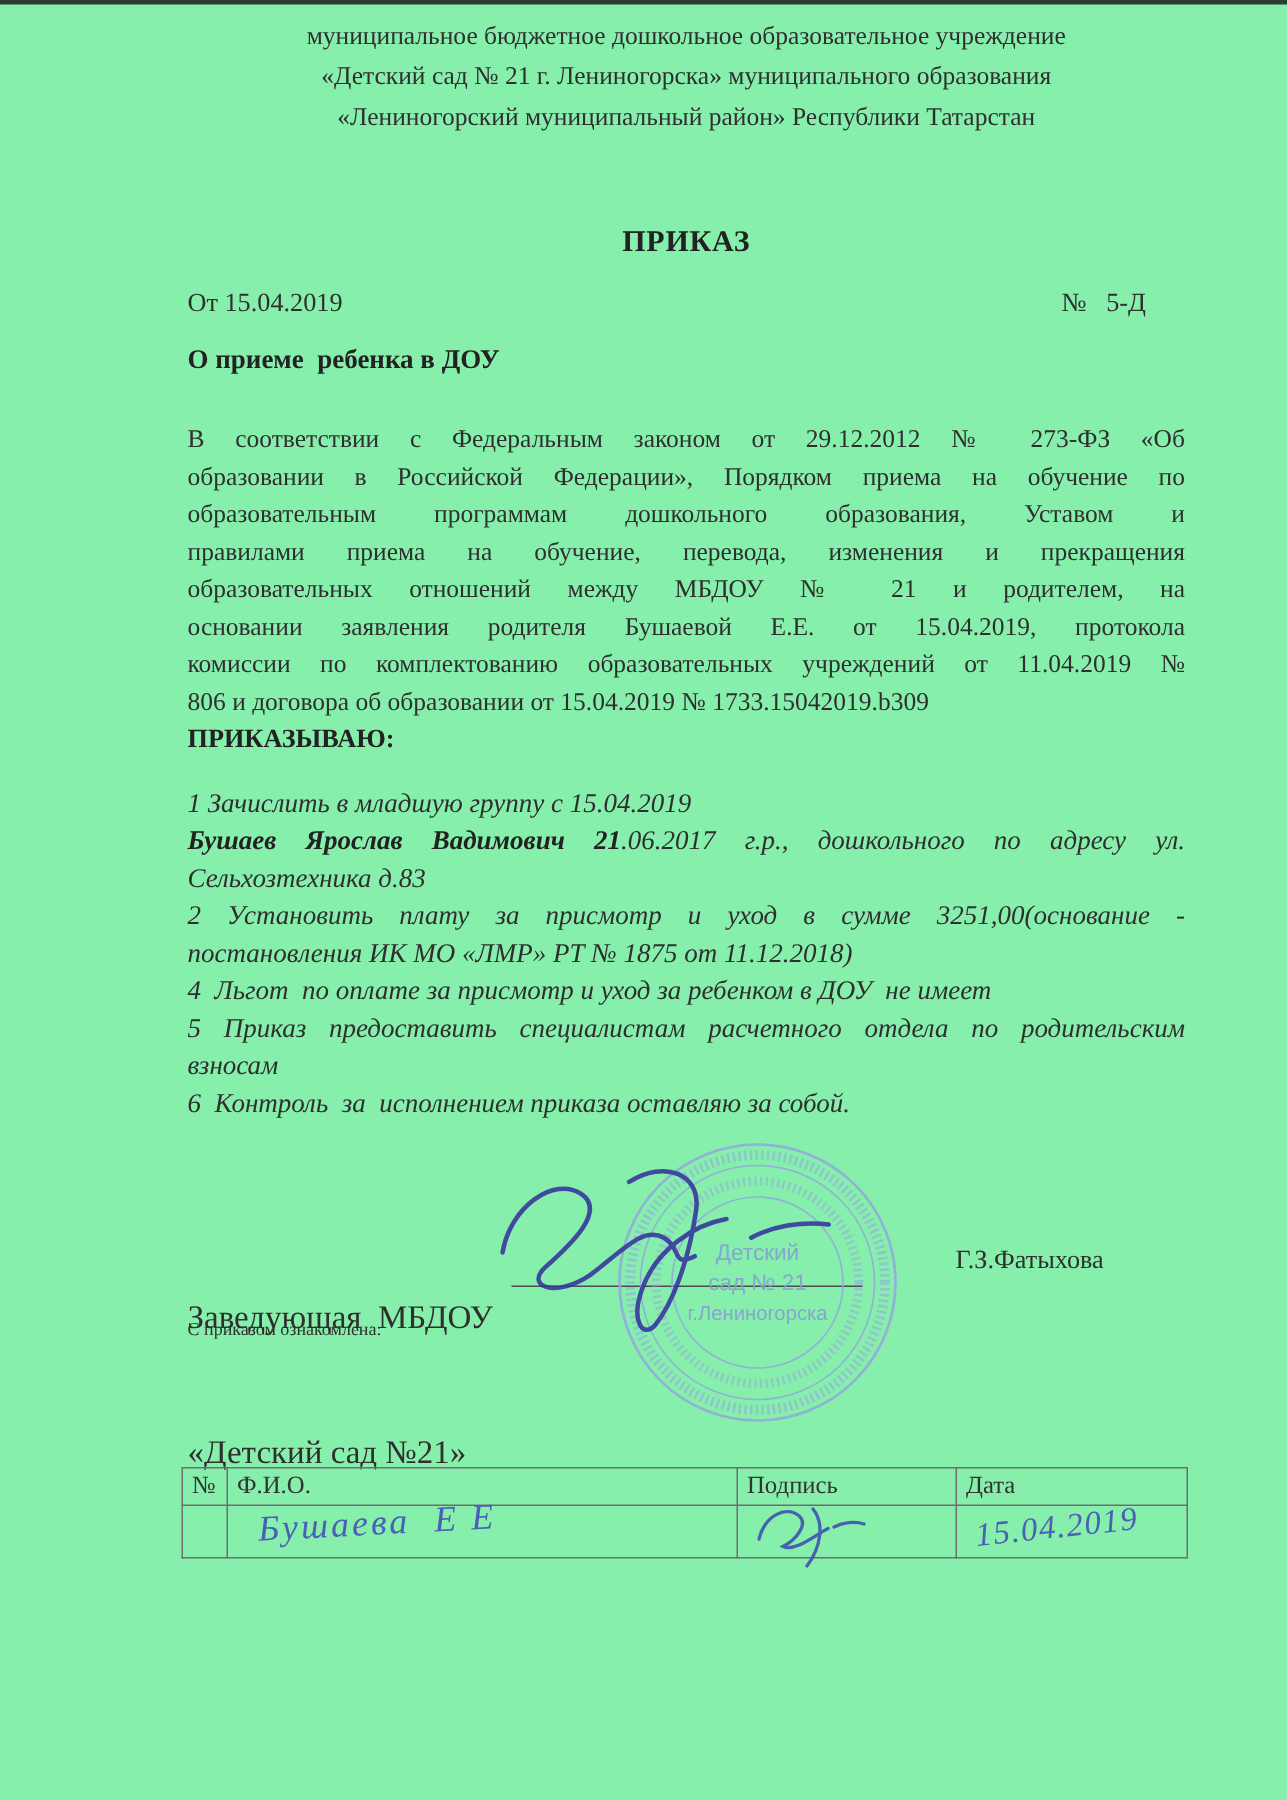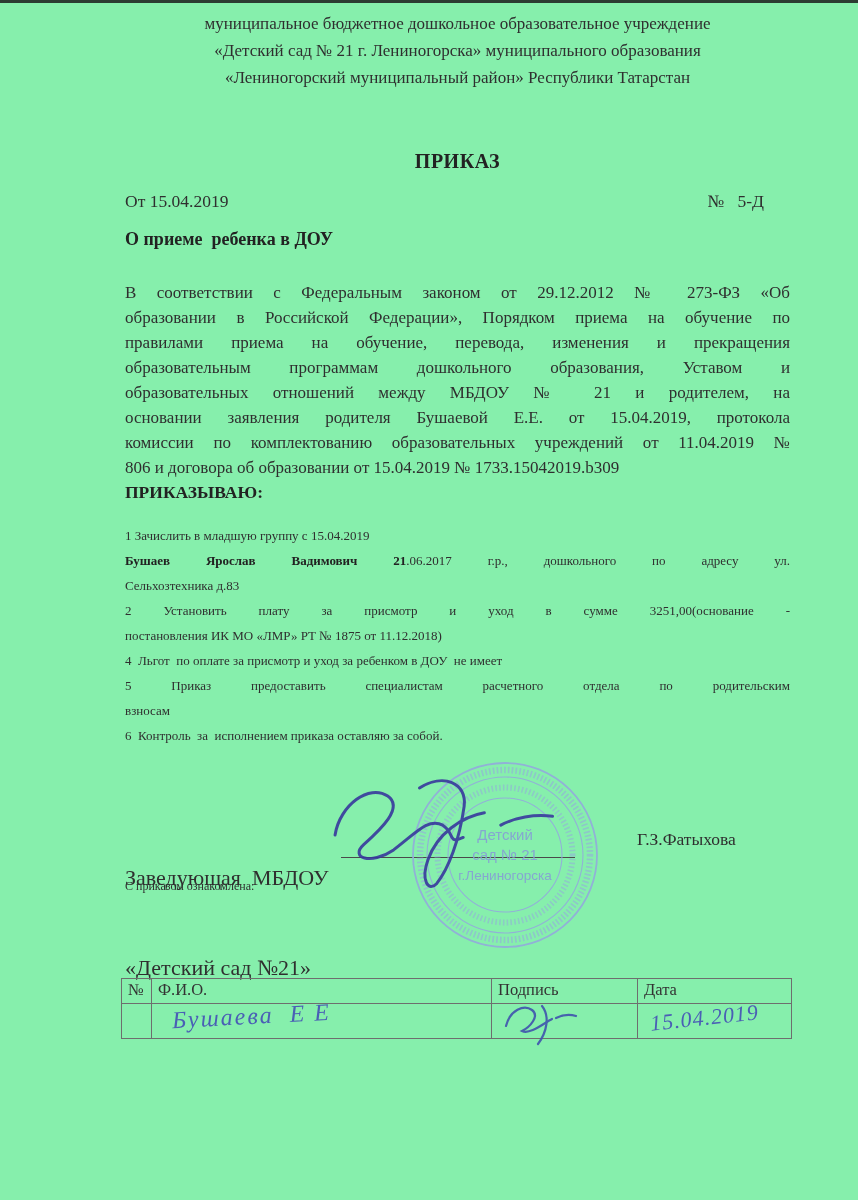--- a/index.html
+++ b/index.html
@@ -12,21 +12,21 @@
   .flow{position:absolute;top:10px;left:125px;width:665px;}
   .org{width:100%;text-align:center;font-size:17px;line-height:27px;}
   .title{margin-top:58px;text-align:center;font-size:20px;font-weight:bold;letter-spacing:.5px;line-height:24px;color:#222;}
   .meta{display:flex;justify-content:space-between;font-size:17.5px;line-height:24px;margin-top:16px;}
   .meta .num{margin-right:26px;white-space:pre-wrap;}
   .subject{margin-top:15px;font-weight:bold;font-size:18px;line-height:22px;white-space:pre-wrap;color:#222;}
   .bodytext{margin-top:30px;font-size:17px;}
   .jl{display:block;text-align:justify;text-align-last:justify;line-height:25px;}
   .ll{display:block;text-align:left;line-height:25px;white-space:pre-wrap;}
   .decree{font-weight:bold;font-size:17.5px;line-height:25px;color:#222;}
-  .items{margin-top:18px;font-size:13px;}
+  .items{margin-top:18px;font-size:18px;font-style:italic;}
   .b{font-weight:bold;color:#222;}
   
   .sign{position:absolute;top:765px;left:125px;width:665px;height:200px;}
   .sign .pos{position:absolute;left:0;top:38px;font-size:22px;line-height:30px;white-space:pre-wrap;}
   .sign .sline{position:absolute;left:216px;top:60px;width:234px;height:32px;border-bottom:1.5px solid #4a4a4a;}
   .sign .sname{position:absolute;left:512px;top:64px;font-size:17.5px;}
   .stamp{position:absolute;left:285px;top:-5px;width:190px;height:190px;opacity:.92;}
   .handsign{position:absolute;left:198px;top:2px;transform:rotate(-2deg);}
   .ack{position:absolute;top:879px;left:125px;font-size:12px;}
   
@@ -57,22 +57,22 @@
     <div class="meta">
       <span>От 15.04.2019</span>
       <span class="num">№   5-Д</span>
     </div>
 
     <div class="subject">О приеме  ребенка в ДОУ</div>
 
     <div class="bodytext">
       <span class="jl">В соответствии с Федеральным законом от 29.12.2012 № 273-ФЗ «Об</span>
       <span class="jl">образовании в Российской Федерации», Порядком приема на обучение по</span>
+      <span class="jl">образовательным программам дошкольного образования, Уставом и</span>
       <span class="jl">правилами приема на обучение, перевода, изменения и прекращения</span>
-      <span class="jl">образовательным программам дошкольного образования, Уставом и</span>
       <span class="jl">образовательных отношений между МБДОУ № 21 и родителем, на</span>
       <span class="jl">основании заявления родителя Бушаевой Е.Е. от 15.04.2019, протокола</span>
       <span class="jl">комиссии по комплектованию образовательных учреждений от 11.04.2019 №</span>
       <span class="ll">806 и договора об образовании от 15.04.2019 № 1733.15042019.b309</span>
       <span class="ll decree">ПРИКАЗЫВАЮ:</span>
     </div>
 
     <div class="items">
       <span class="ll">1 Зачислить в младшую группу с 15.04.2019</span>
       <span class="jl"><span class="b">Бушаев Ярослав Вадимович 21</span><span>.06.2017 г.р., дошкольного по адресу ул.</span></span>

